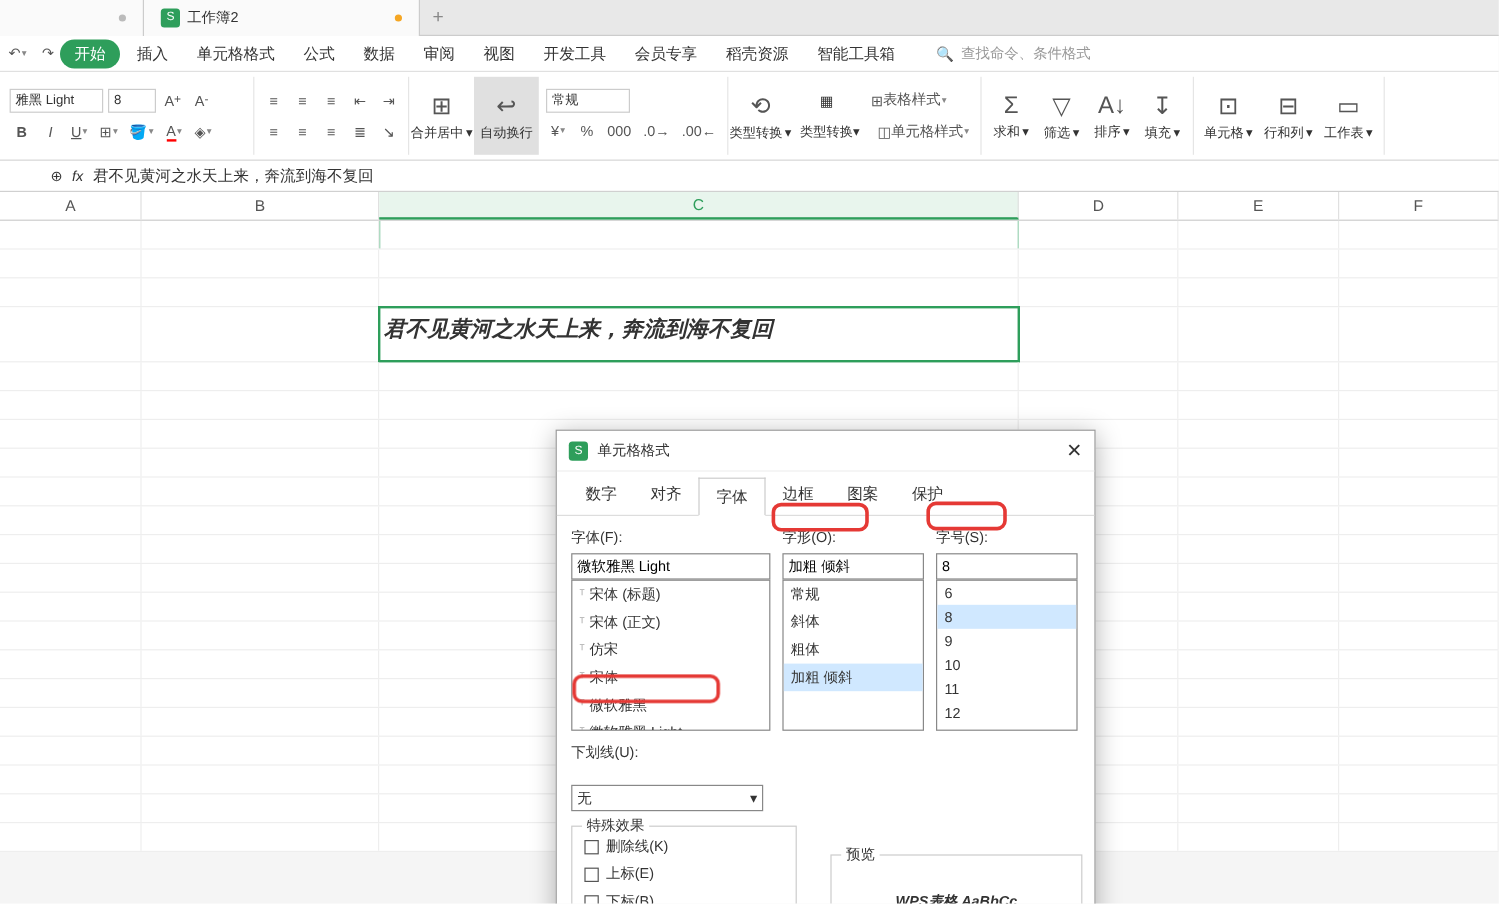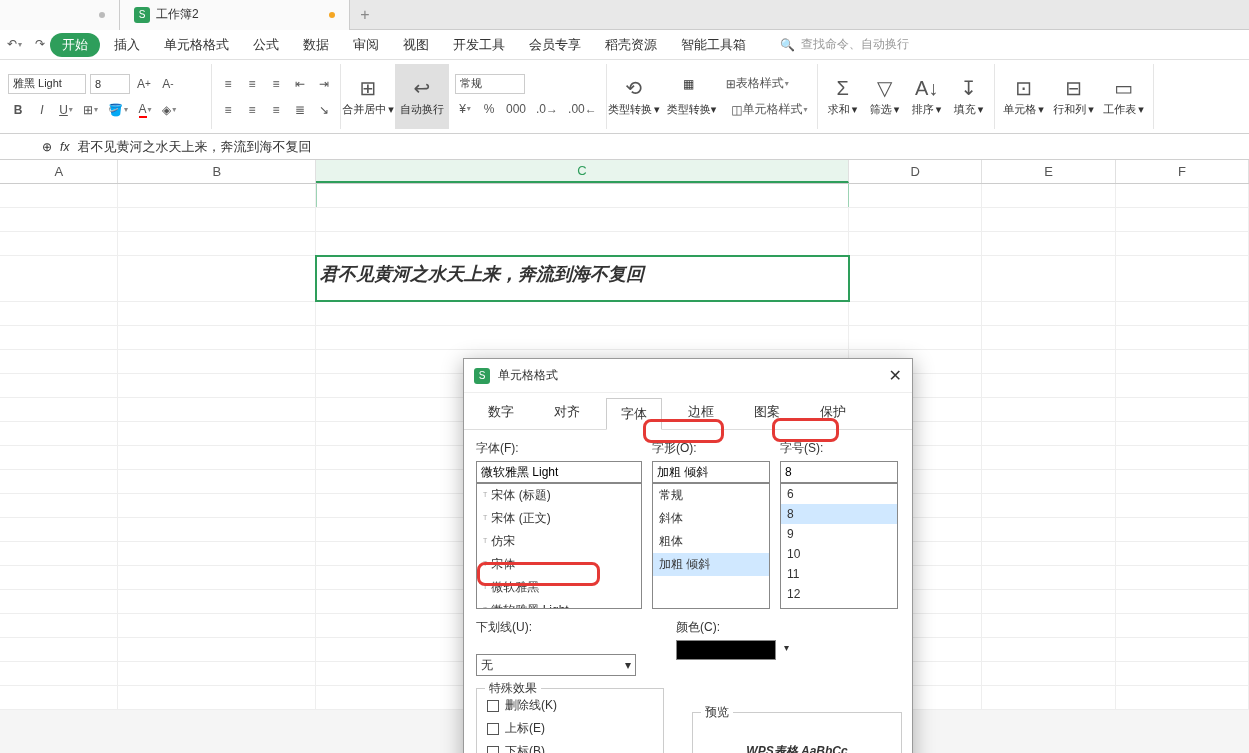--- a/index.html
+++ b/index.html
@@ -42,21 +42,21 @@
 .row { height: 24px; display: flex; border-bottom: 1px solid #eee; }
 .cell { border-right: 1px solid #eee; height: 100%; position: relative; }
 .cell.selected { outline: 2px solid #2e9e5b; outline-offset: -1px; background: #fff; }
 .cell.selected .celltext { font-style: italic; font-weight: bold; font-family: "KaiTi","STKaiti",serif; font-size: 18px; padding: 6px 4px; white-space: nowrap; }
 .row.tall { height: 46px; }
 
 .dialog { position: absolute; left: 463px; top: 358px; width: 450px; background: #fff; border: 1px solid #999; box-shadow: 0 4px 20px rgba(0,0,0,.3); }
 .dlg-title { height: 34px; display: flex; align-items: center; padding: 0 10px; gap: 8px; border-bottom: 1px solid #eee; }
 .dlg-title .sicon { width: 16px; height: 16px; background: #2e9e5b; border-radius: 3px; color: #fff; font-size: 10px; display: flex; align-items: center; justify-content: center; }
 .dlg-close { margin-left: auto; font-size: 16px; cursor: pointer; }
-.dlg-tabs { display: flex; padding: 4px 10px 0; gap: 12px; border-bottom: 1px solid #ddd; }
+.dlg-tabs { display: flex; padding: 4px 10px 0; gap: 0; border-bottom: 1px solid #ddd; }
 .dlg-tab { padding: 6px 14px; font-size: 13px; cursor: pointer; }
 .dlg-tab.active { border: 1px solid #ccc; border-bottom: 1px solid #fff; position: relative; top: 1px; background: #fff; }
 .dlg-body { padding: 10px 12px; }
 .fld-row { display: flex; gap: 10px; }
 .fld { display: flex; flex-direction: column; }
 .fld label { font-size: 12px; margin-bottom: 4px; position: relative; }
 .fld input { height: 22px; border: 1px solid #888; padding: 0 4px; font-size: 12px; }
 .listbox { border: 1px solid #888; height: 126px; overflow-y: scroll; font-size: 12px; }
 .listbox .li { padding: 3px 6px; cursor: pointer; display: flex; gap: 4px; align-items: center; }
 .listbox .li.sel { background: #d0e8ff; }
@@ -100,21 +100,21 @@
   <span class="menu-item">公式</span>
   <span class="menu-item">数据</span>
   <span class="menu-item">审阅</span>
   <span class="menu-item">视图</span>
   <span class="menu-item">开发工具</span>
   <span class="menu-item">会员专享</span>
   <span class="menu-item">稻壳资源</span>
   <span class="menu-item">智能工具箱</span>
   <span class="search-cmd">
     <span>🔍</span>
-    <span>查找命令、自动换行</span>
+    <span>查找命令、条件格式</span>
   </span>
 </div>
 
 <div class="ribbon">
   <div class="rgroup" style="width:210px;">
     <div class="rrow">
       <div class="fontbox" style="width:78px;">雅黑 Light</div>
       <div class="fontbox" style="width:40px;">8</div>
       <span class="rbtn">A<sup>+</sup></span>
       <span class="rbtn">A<sup>-</sup></span>
@@ -525,24 +525,20 @@
     </div>
 
     <div class="underline-row">
       <div>
         <div style="font-size:12px;margin-bottom:18px;">下划线(U):</div>
         <div class="sel-under">
           <span>无</span>
             <span>▾</span>
         </div>
       </div>
-      <div>
-        <div style="font-size:12px;margin-bottom:4px;">颜色(C):</div>
-        <div class="color-swatch"></div>
-      </div>
     </div>
 
     <div style="position:relative;">
       <div class="effects">
         <span class="legend">特殊效果</span>
         <div class="chk">
             <span class="box"></span>
             <span>删除线(K)</span>
           </div>
         <div class="chk">

